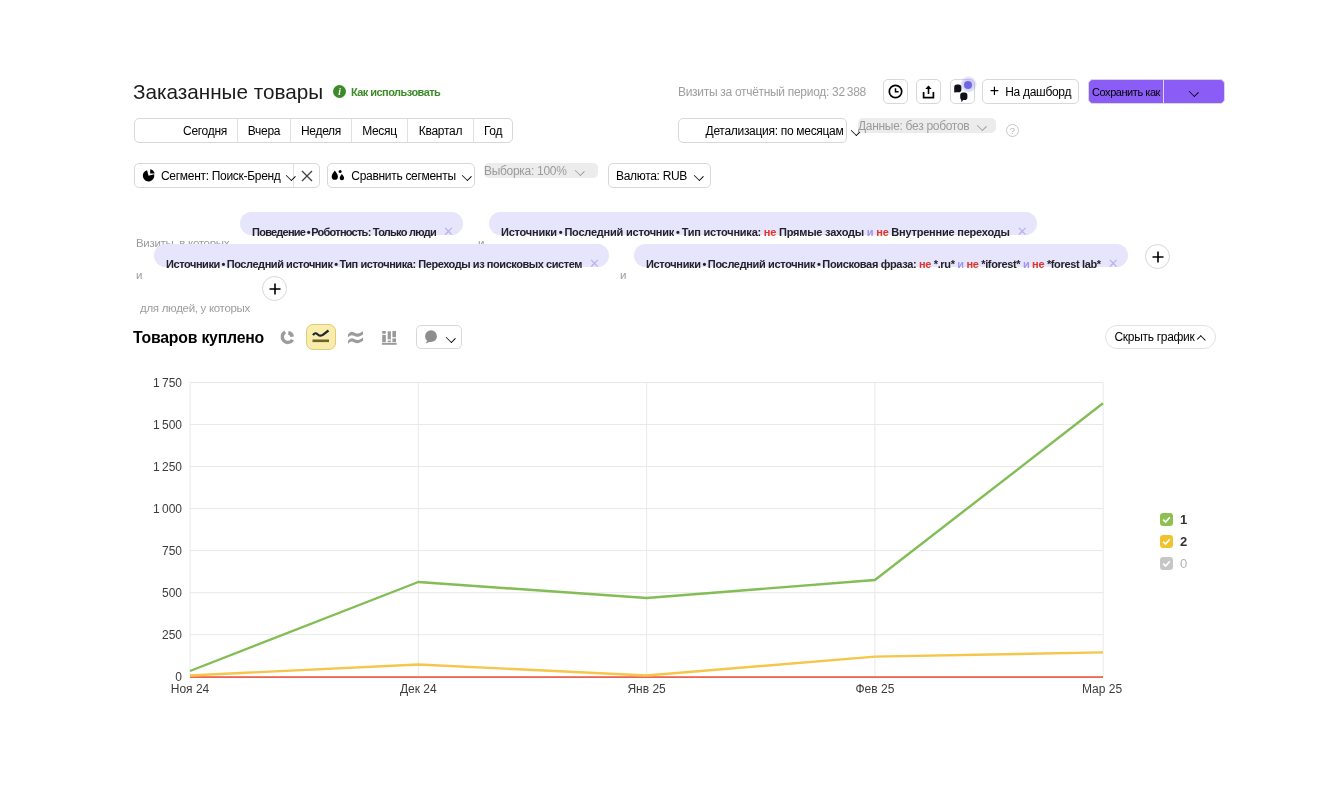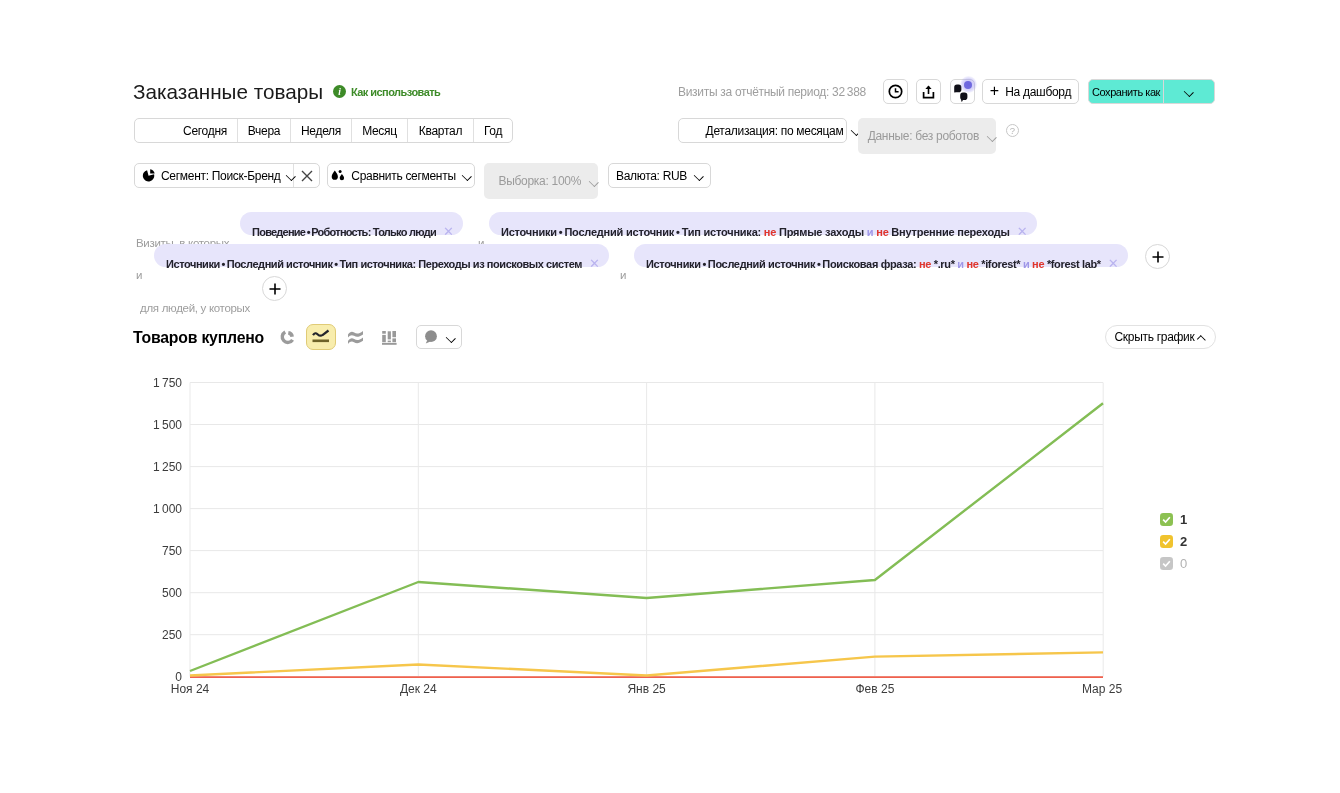--- a/index.html
+++ b/index.html
@@ -1,21 +1,21 @@
 <!DOCTYPE html>
 <html lang="ru"><head>
 <meta charset="utf-8">
 <style>
   * { margin:0; padding:0; box-sizing:border-box; }
   html,body { width:1340px; height:793px; background:#fff; font-family:"Liberation Sans",sans-serif; }
   .abs { position:absolute; }
   .btn { position:absolute; height:25px; border:1px solid #d8d8d8; border-radius:5px; background:#fff;
          font-size:12px; letter-spacing:-0.3px; color:#000; display:flex; align-items:center; justify-content:center; white-space:nowrap; }
-  .btn-gray { position:absolute; height:36px; border-radius:5px; background:#ececec; color:#9b9b9b;
-         font-size:12px; letter-spacing:-0.3px; display:flex; align-items:center; justify-content:flex-end; white-space:nowrap; }
+  .btn-gray { position:absolute; height:15px; border-radius:5px; background:#ececec; color:#9b9b9b;
+         font-size:12px; letter-spacing:-0.3px; display:flex; align-items:center; justify-content:flex-start; white-space:nowrap; }
   .chev { display:inline-block; width:9px; height:9px; position:relative; }
   .chev:before { content:""; position:absolute; left:1px; top:1px; width:6.5px; height:6.5px;
          border-right:1.5px solid currentColor; border-bottom:1.5px solid currentColor;
          transform:rotate(45deg) scale(1,0.78); transform-origin:center; }
   .chip { position:absolute; height:23px; background:#e7e5fb; border-radius:12px; display:flex;
           align-items:center; font-size:11px; font-weight:600; letter-spacing:-0.15px; color:#23222b; white-space:nowrap;
           padding:16px 9px 0 12px; }
   .chip .x { color:#b9b3ef; font-weight:400; font-size:13px; margin-left:7px; letter-spacing:0; }
   .gray-label { position:absolute; font-size:11.5px; letter-spacing:-0.3px; color:#9d9d9d; white-space:nowrap;margin-top:20px; }
   .ne { color:#e0362c; }
@@ -53,21 +53,21 @@
   <div class="btn" style="left:950px; top:79px; width:25px;"></div>
   <svg class="abs" style="left:953px; top:83px;" width="17" height="19" viewBox="0 0 17 19">
     <path d="M1.2 9.6 V4.4 Q1.2 1.6 4 1.6 H5.6 Q8.4 1.6 8.4 4.4 V6.4 Q8.4 9.2 5.6 9.2 H3.4 Z" fill="#101018"></path>
     <path d="M8.0 16.4 Q7.2 15.9 7.2 14.6 V12.4 Q7.2 9.6 10 9.6 H11.6 Q14.4 9.6 14.4 12.4 V14.2 Q14.4 17 11.6 17 H9.8 Q9.9 18.2 8.6 19 Q8.3 17.6 8.0 16.4 Z" fill="#101018"></path>
   </svg>
   <div class="abs" style="left:959.5px; top:76px; width:17px; height:17px; border-radius:50%; background:radial-gradient(circle, rgba(124,116,235,0.5) 0%, rgba(160,153,242,0.38) 50%, rgba(195,190,248,0) 75%);"></div>
   <div class="abs" style="left:964px; top:80.5px; width:8px; height:8px; border-radius:50%; background:rgba(82,74,215,0.75);"></div>
 
   <div class="btn" style="left:982px; top:79px; width:97px;"><span style="font-size:16px; font-weight:400; margin-right:6px; margin-top:-2px; letter-spacing:0;">+</span>На дашборд</div>
 
-  <div class="abs" style="left:1088px; top:79px; width:127px; height:25px; border:1px solid #d8d8d8; border-radius:5px; background:#5eead4; display:flex;">
+  <div class="abs" style="left:1088px; top:79px; width:137px; height:25px; border:1px solid #d8d8d8; border-radius:5px; background:#8b5cf6; display:flex;">
     <div style="width:75px; display:flex; align-items:center; justify-content:center; font-size:11px; letter-spacing:-0.45px; border-right:1px solid #d8d8d8; white-space:nowrap;">Сохранить как</div>
     <div style="flex:1; display:flex; align-items:center; justify-content:center;">
         <span class="chev" style="color:#000; margin-left:-2px;"></span>
       </div>
   </div>
 
   <div class="abs" style="left:134px; top:118px; height:25px; border:1px solid #d8d8d8; border-radius:5px; background:#fff; display:flex; font-size:12px; letter-spacing:-0.3px;padding-left:38px;">
     <div class="seg" style="width:65px; border-right:1px solid #e0e0e0;">Сегодня</div>
     <div class="seg" style="width:53px; border-right:1px solid #e0e0e0;">Вчера</div>
     <div class="seg" style="width:61px; border-right:1px solid #e0e0e0;">Неделя</div>

